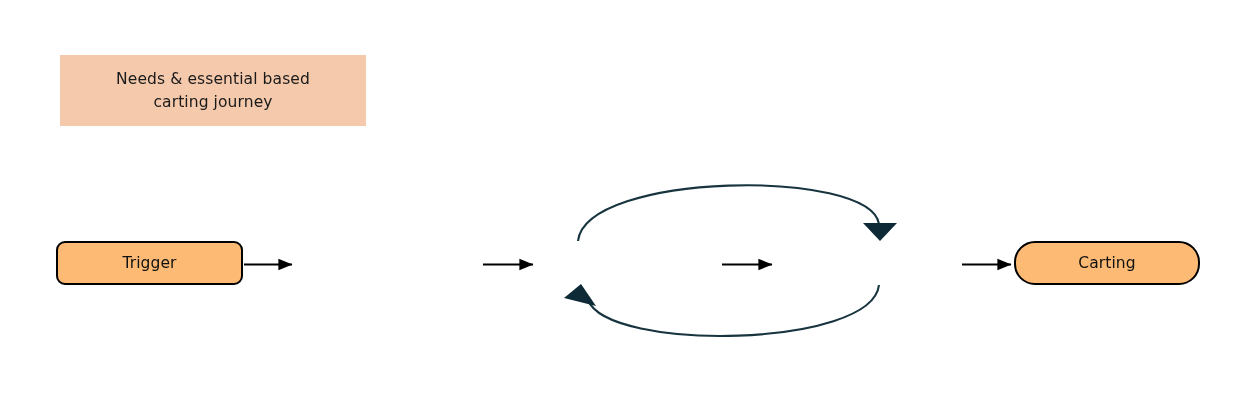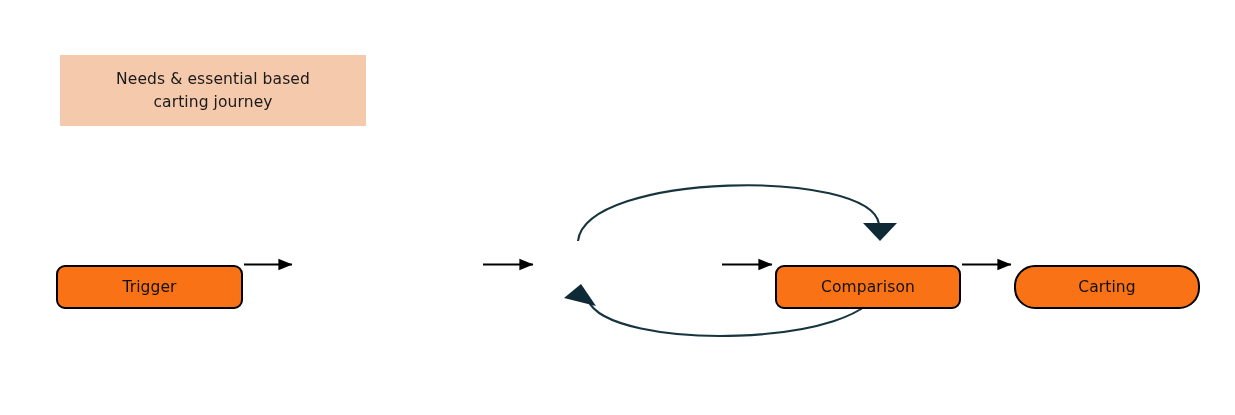--- a/index.html
+++ b/index.html
@@ -46,27 +46,26 @@
     letter-spacing: 0.1px;
   }
 
   
   .node {
     position: absolute;
     top: 241px;
     height: 44px;
     border: 2.4px solid #000000;
     border-radius: 9px;
-    background: #f97316;
+    background: #fdba74;
     box-sizing: border-box;
     display: flex;
     align-items: center;
     justify-content: center;
     z-index: 3;
-    margin-top: 24px;
   }
   .node-label {
     font-size: 15.5px;
     color: #111111;
     text-align: center;
     letter-spacing: 0.1px;
   }
 
   .node-trigger    { left: 48px;   width: 187px; }
   .node-discovery  { left: 287px;  width: 187px; }
@@ -116,21 +115,18 @@
     <path d="M 871,285 C 864,348 600,352 580,300" fill="none" stroke="#17343F" stroke-width="2.1"></path>
     <path d="M 556,298 L 588,306 L 573,284 Z" fill="#0E2A36"></path>
   </svg>
 
   <div class="node node-trigger">
     <span class="node-label">Trigger</span>
   </div>
 
 
 
-  <div class="node node-comparison">
-    <span class="node-label">Comparison</span>
-  </div>
 
   <div class="node node-carting">
     <span class="node-label">Carting</span>
   </div>
 
 </div>
 
 </body></html>

